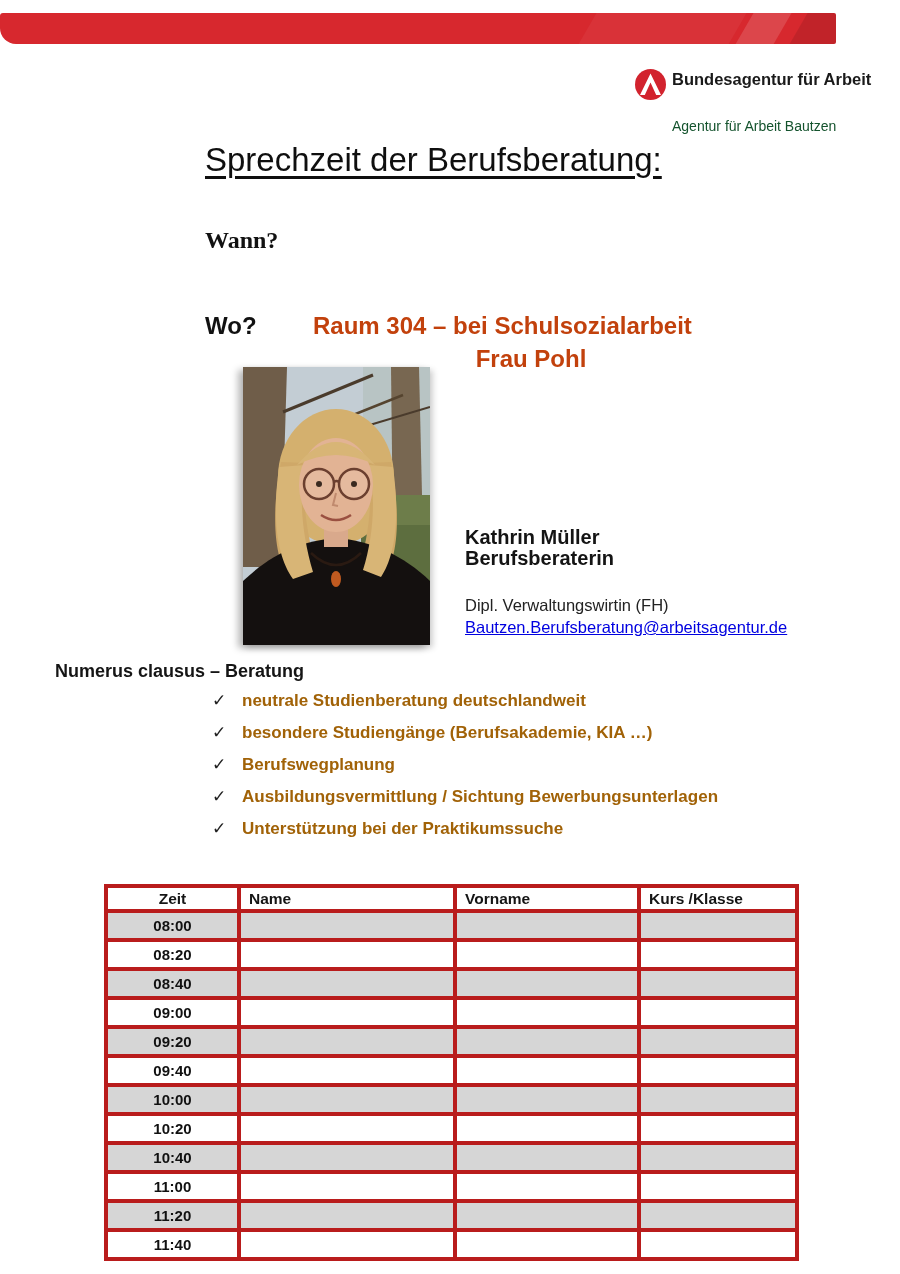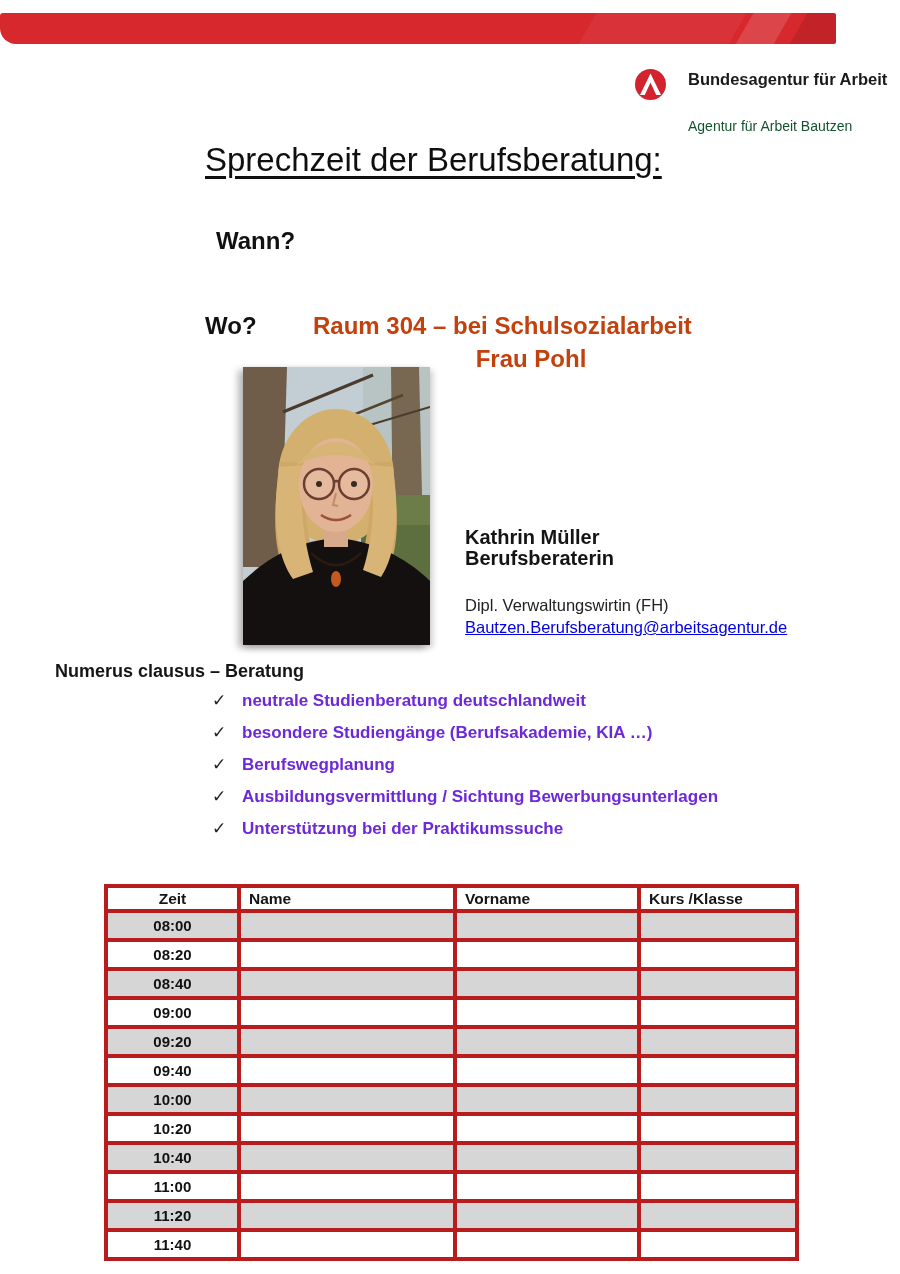--- a/index.html
+++ b/index.html
@@ -8,49 +8,49 @@
     font-family:"Liberation Sans", sans-serif;color:#151515;
   }
   
   .banner{position:absolute;left:0;top:13px;width:836px;height:31px;background:#d7282e;
     border-radius:3px 2px 2px 16px;overflow:hidden;}
   .banner .shape{position:absolute;top:-10px;height:60px;}
   .banner .light-a{left:585px;width:150px;background:rgba(255,255,255,0.05);transform:skewX(-30deg);}
   .banner .light-b{left:742px;width:38px;background:rgba(255,255,255,0.14);transform:skewX(-30deg);}
   .banner .dark-a{left:796px;width:70px;background:rgba(0,0,0,0.10);transform:skewX(-30deg);}
   
-  .logo{position:absolute;left:635px;top:69px;display:flex;align-items:flex-start;gap:22px;}
+  .logo{position:absolute;left:635px;top:69px;display:flex;align-items:flex-start;gap:6px;}
   .logo-text{display:flex;flex-direction:column;}
   .logo-org{font-size:16.5px;font-weight:bold;color:#1a1a1a;line-height:20px;}
   .logo-sub{font-size:14px;color:#14532d;line-height:18px;margin-top:28px;}
   
   .title{position:absolute;left:205px;top:141px;font-size:33px;font-weight:normal;color:#0f0f0f;
     text-decoration:underline;text-decoration-thickness:3px;text-underline-offset:5px;white-space:nowrap;}
   
   .qa-row{position:absolute;display:flex;font-size:24px;font-weight:bold;line-height:33px;}
-  .when-row{left:216px;top:224px;}
+  .when-row{left:205px;top:224px;font-family:Liberation Serif, serif;}
   .where-row{left:205px;top:309px;}
   .qa-label{width:108px;color:#111;flex:0 0 auto;}
   .when-text{color:#dd1c1c;}
   .where-text{color:#c2410c;width:436px;}
   .where-line2{text-align:center;}
   
   .photo{position:absolute;left:243px;top:367px;width:187px;height:278px;
     box-shadow:-5px 3px 7px rgba(0,0,0,0.28), 3px 3px 6px rgba(0,0,0,0.18);}
   .photo svg{display:block;}
   
   .advisor-name{position:absolute;left:465px;top:527px;font-size:20px;font-weight:bold;line-height:21px;color:#141414;}
   .advisor-detail{position:absolute;left:465px;top:594px;font-size:16.5px;line-height:22px;color:#222;}
   .advisor-detail a{color:#0000e0;text-decoration:underline;}
   
   .nc-heading{position:absolute;left:55px;top:661px;font-size:18px;font-weight:600;color:#151515;}
   .checklist{position:absolute;left:212px;top:690px;list-style:none;margin:0;padding:0;}
   .check-item{display:flex;align-items:baseline;margin-bottom:11px;}
   .check-glyph{width:30px;font-size:17px;color:#222;flex:0 0 auto;}
-  .check-text{font-size:17px;font-weight:bold;color:#6d28d9;line-height:20px;}
+  .check-text{font-size:17px;font-weight:bold;color:#a16207;line-height:20px;}
   
   .signup-table{position:absolute;left:104px;top:884px;border-collapse:collapse;table-layout:fixed;}
   .signup-table th,.signup-table td{border:4px solid #b91c1c;padding:0;font-size:15.5px;overflow:hidden;}
   .signup-table thead th{height:21px;background:#ffffff;font-weight:bold;text-align:left;padding-left:8px;}
   .signup-table thead th.center{text-align:center;padding-left:0;}
   .signup-table tbody td{height:25px;}
   .signup-table tbody tr:nth-child(odd) td{background:#d6d6d6;}
   .signup-table tbody td.time{font-weight:bold;text-align:center;font-size:15px;color:#111;}
 </style>
 </head>

